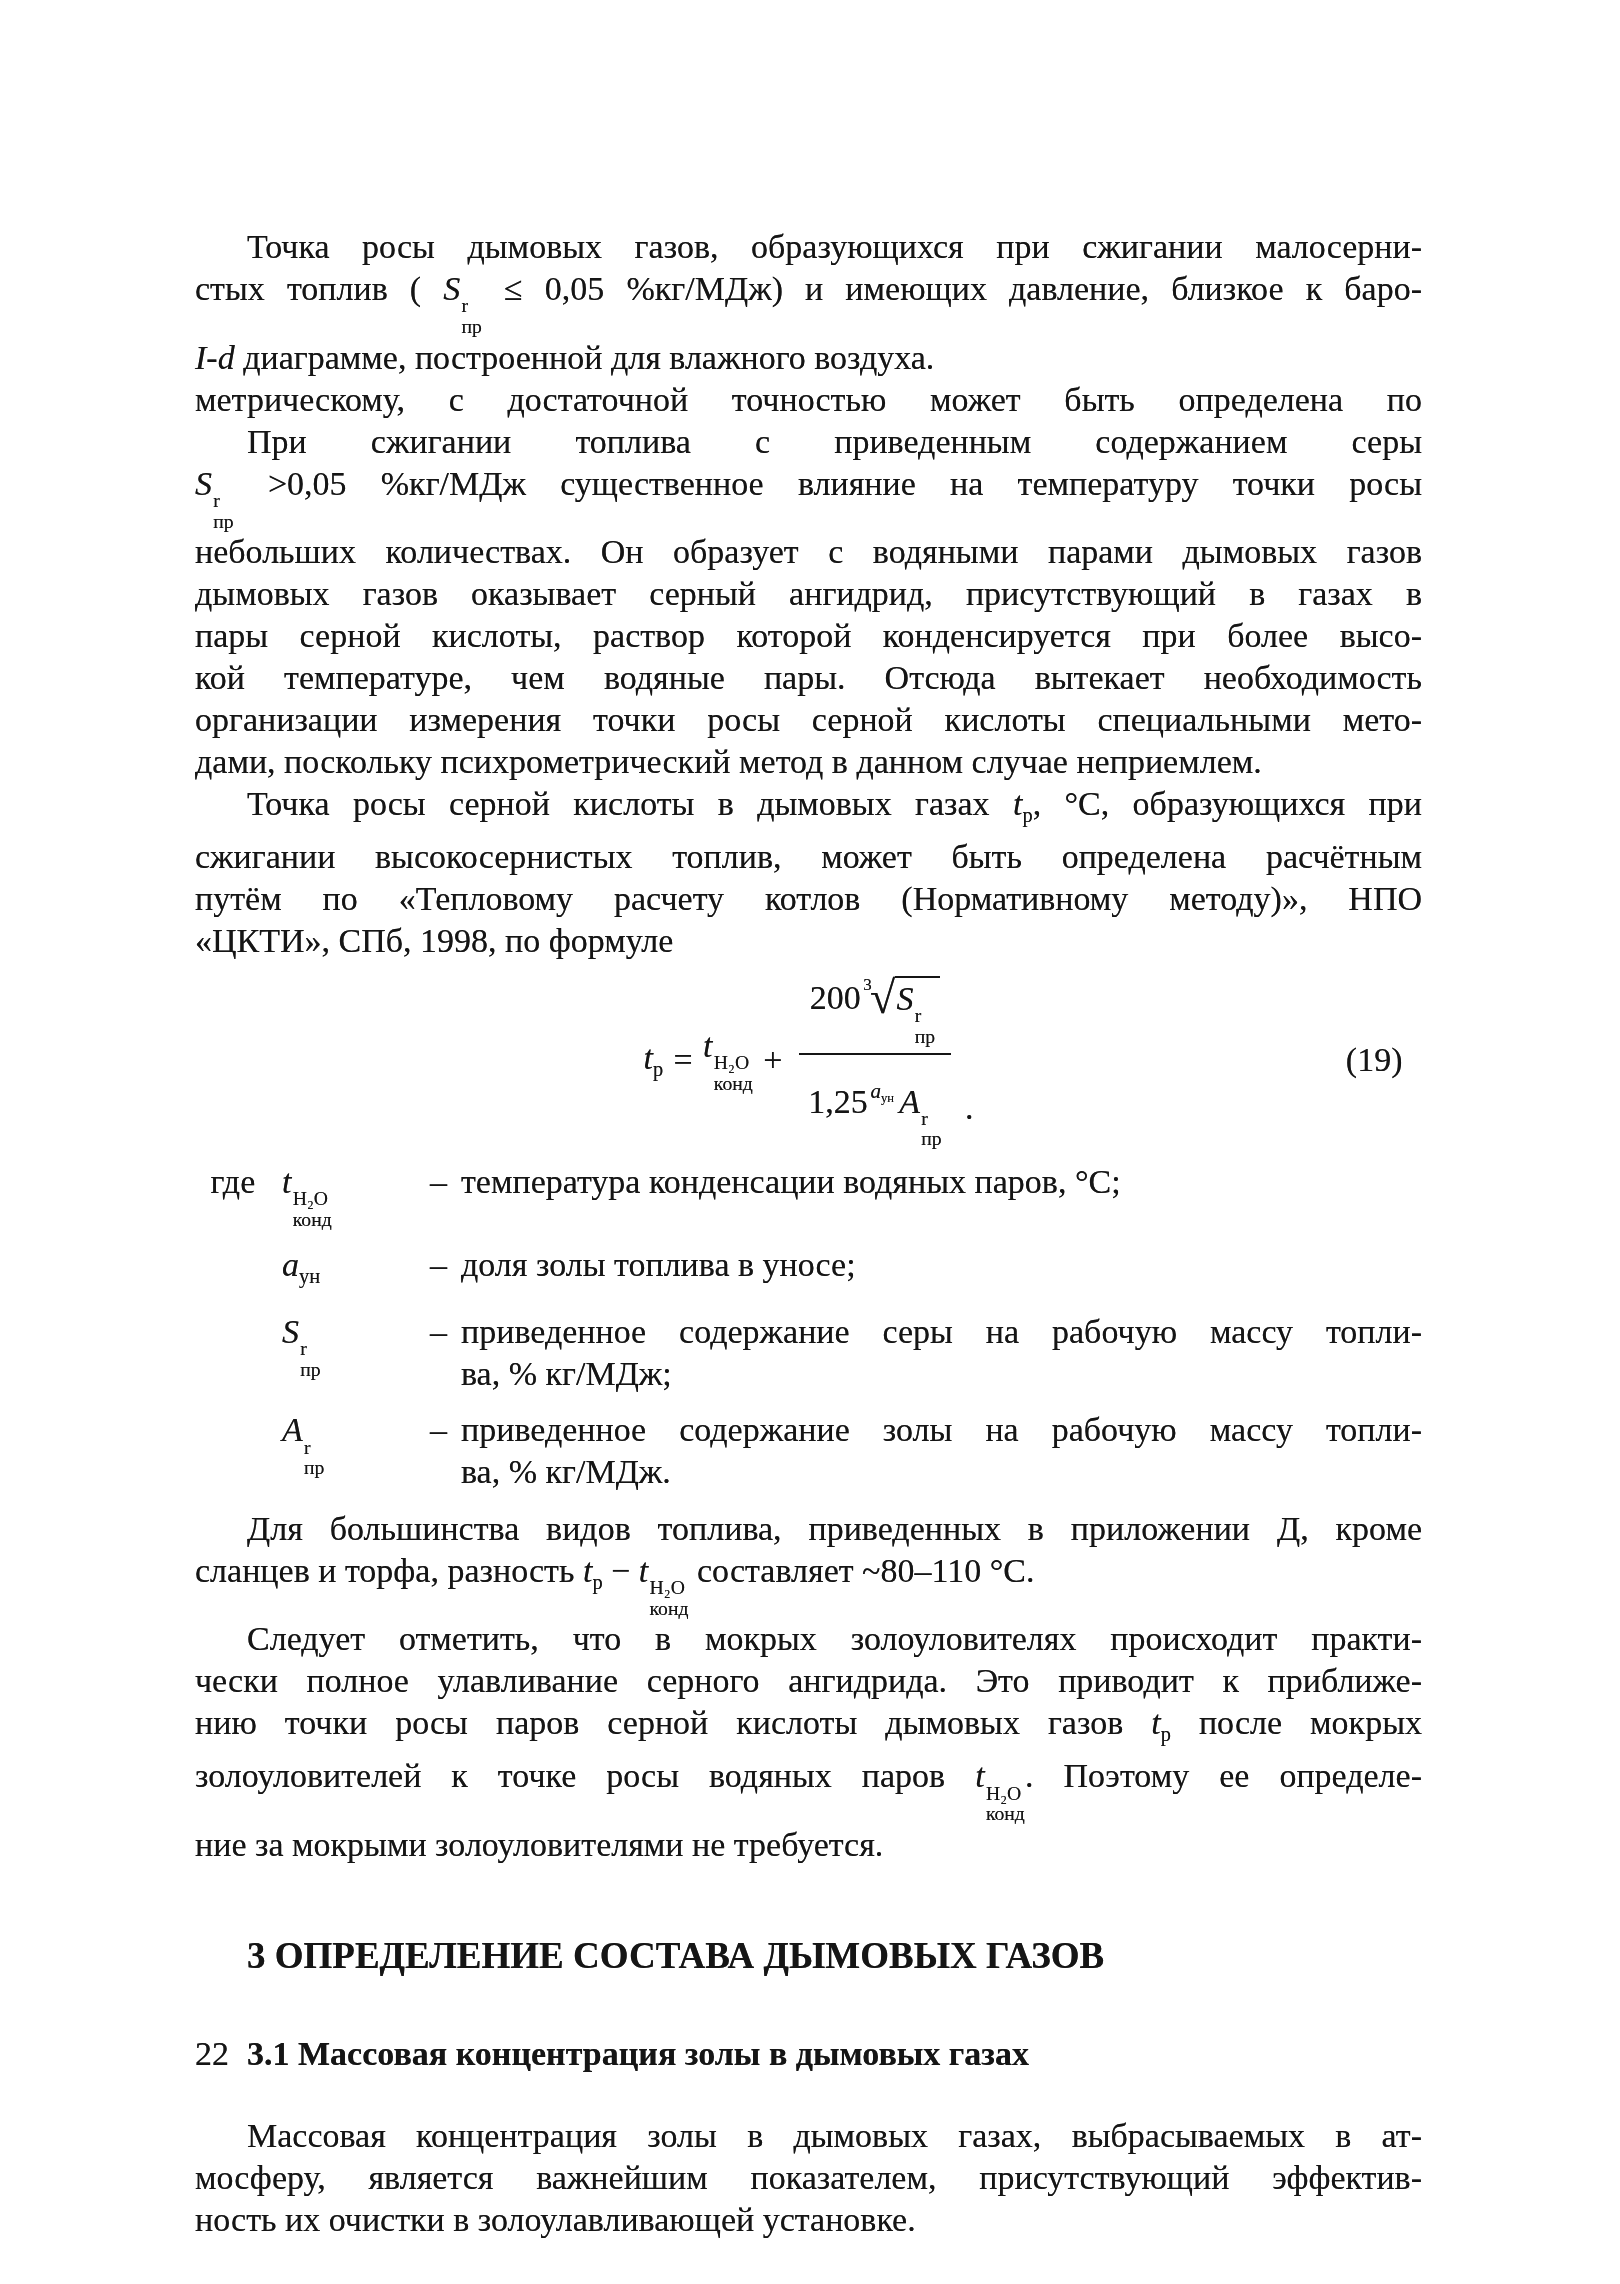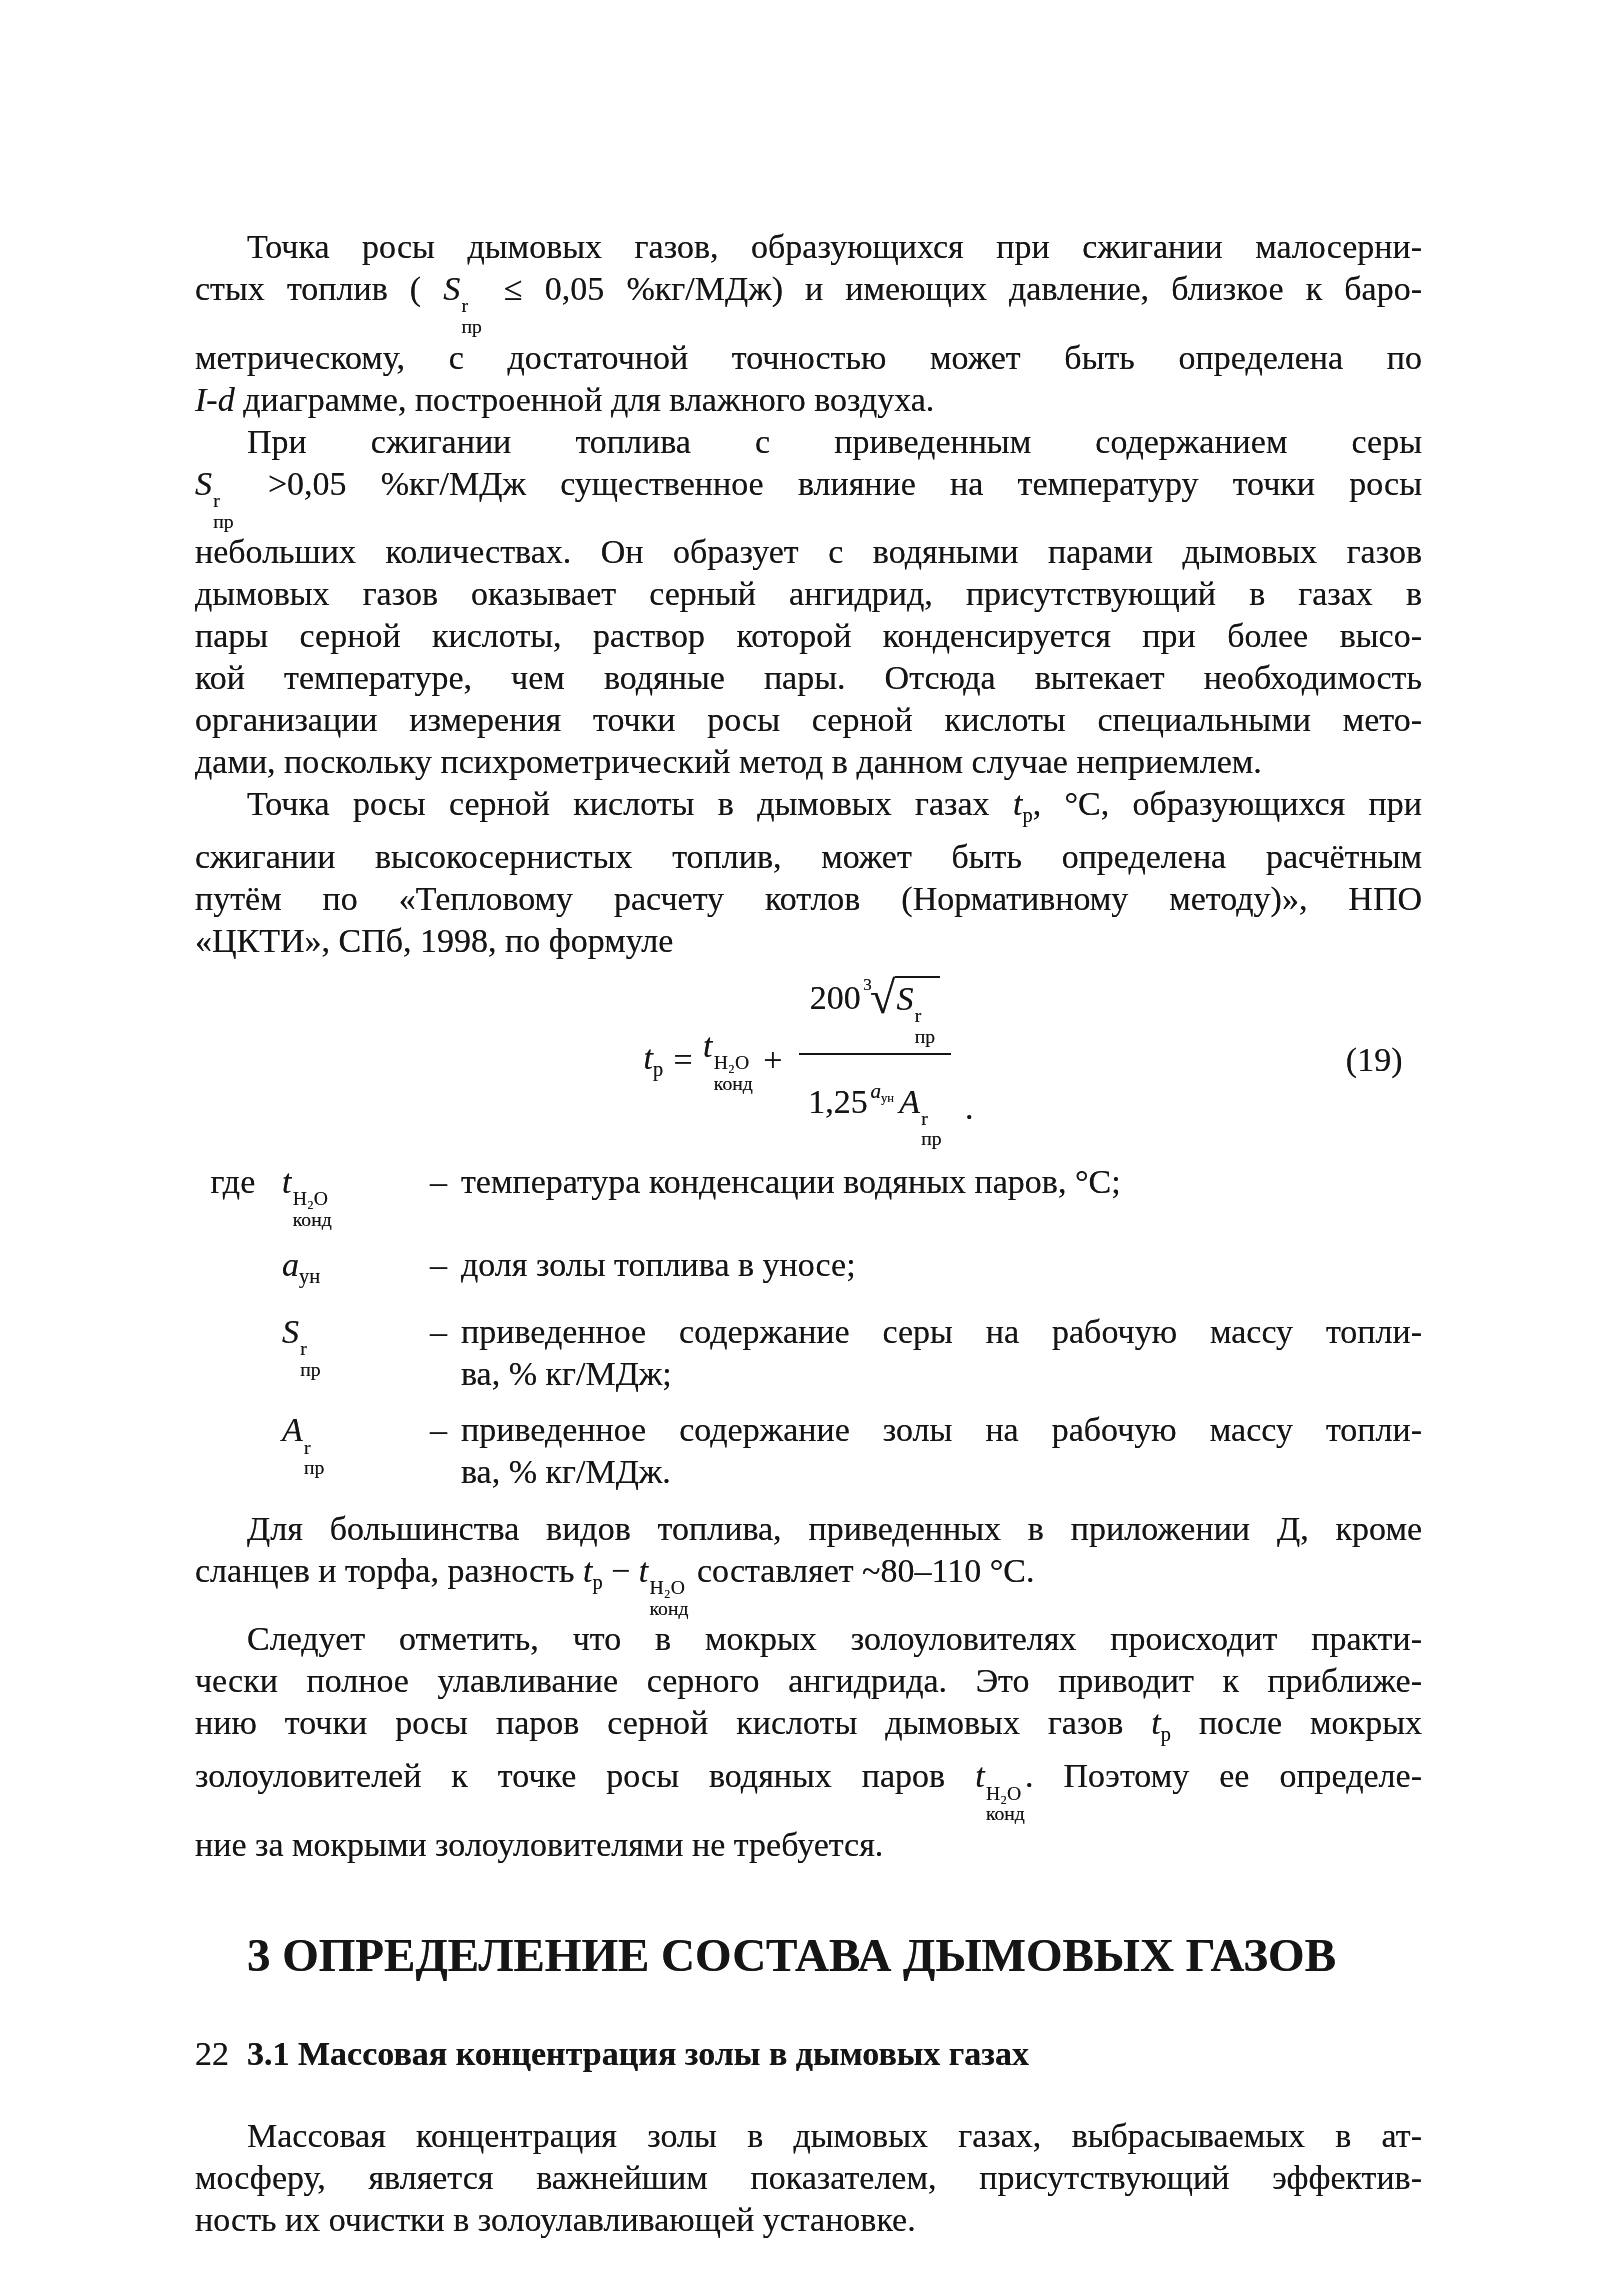--- a/index.html
+++ b/index.html
@@ -32,43 +32,43 @@
   .eq-tail{align-self:flex-end;margin:0 0 22px 7.8px;}
   .eq-num{position:absolute;right:19.5px;top:50%;transform:translateY(-50%);}
   
   .where{margin:2.6px 0 5.2px;}
   .wrow{display:grid;grid-template-columns:78px 143px 45px 1fr;align-items:flex-start;margin-bottom:14.3px;}
   .wlabel{padding-left:15.6px;line-height:42px;}
   .wterm{padding-left:9px;line-height:42px;}
   .wdash{text-align:center;line-height:42px;}
   .wdesc{min-width:0;}
   
-  .h3{font-weight:700;font-size:47px;margin:68px 0 0 52px;line-height:43px;white-space:nowrap;}
+  .h3{font-weight:700;font-size:37px;margin:68px 0 0 52px;line-height:43px;white-space:nowrap;}
   .h31{font-weight:700;font-size:34px;margin:56px 0 0 52px;line-height:42px;white-space:nowrap;}
   .last-para{margin-top:40px;}
   .pageno{position:absolute;left:195px;top:2033px;line-height:42px;}
 </style>
 </head>
 <body>
 
 <div class="page">
   <div class="content">
 
     <div class="para">
       <div class="line jl ind">Точка росы дымовых газов, образующихся при сжигании малосерни-</div>
       <div class="line jl">
         <span>стых топлив ( </span><span class="sym"><span class="base">S</span><span class="stk">
               <span class="up">r</span>
               <span class="dn">пр</span>
             </span></span><span> ≤ 0,05 %кг/МДж) и имеющих давление, близкое к баро-</span>
       </div>
-      <div class="line jl">метрическому, с достаточной точностью может быть определена по</div>
       <div class="line ll">
         <span class="it">I-d</span><span> диаграмме, построенной для влажного воздуха.</span>
       </div>
+      <div class="line jl">метрическому, с достаточной точностью может быть определена по</div>
     </div>
 
     <div class="para">
       <div class="line jl ind">При сжигании топлива с приведенным содержанием серы</div>
       <div class="line jl">
         <span class="sym"><span class="base">S</span><span class="stk">
               <span class="up">r</span>
               <span class="dn">пр</span>
             </span></span><span> &gt;0,05 %кг/МДж существенное влияние на температуру точки росы</span>
       </div>

